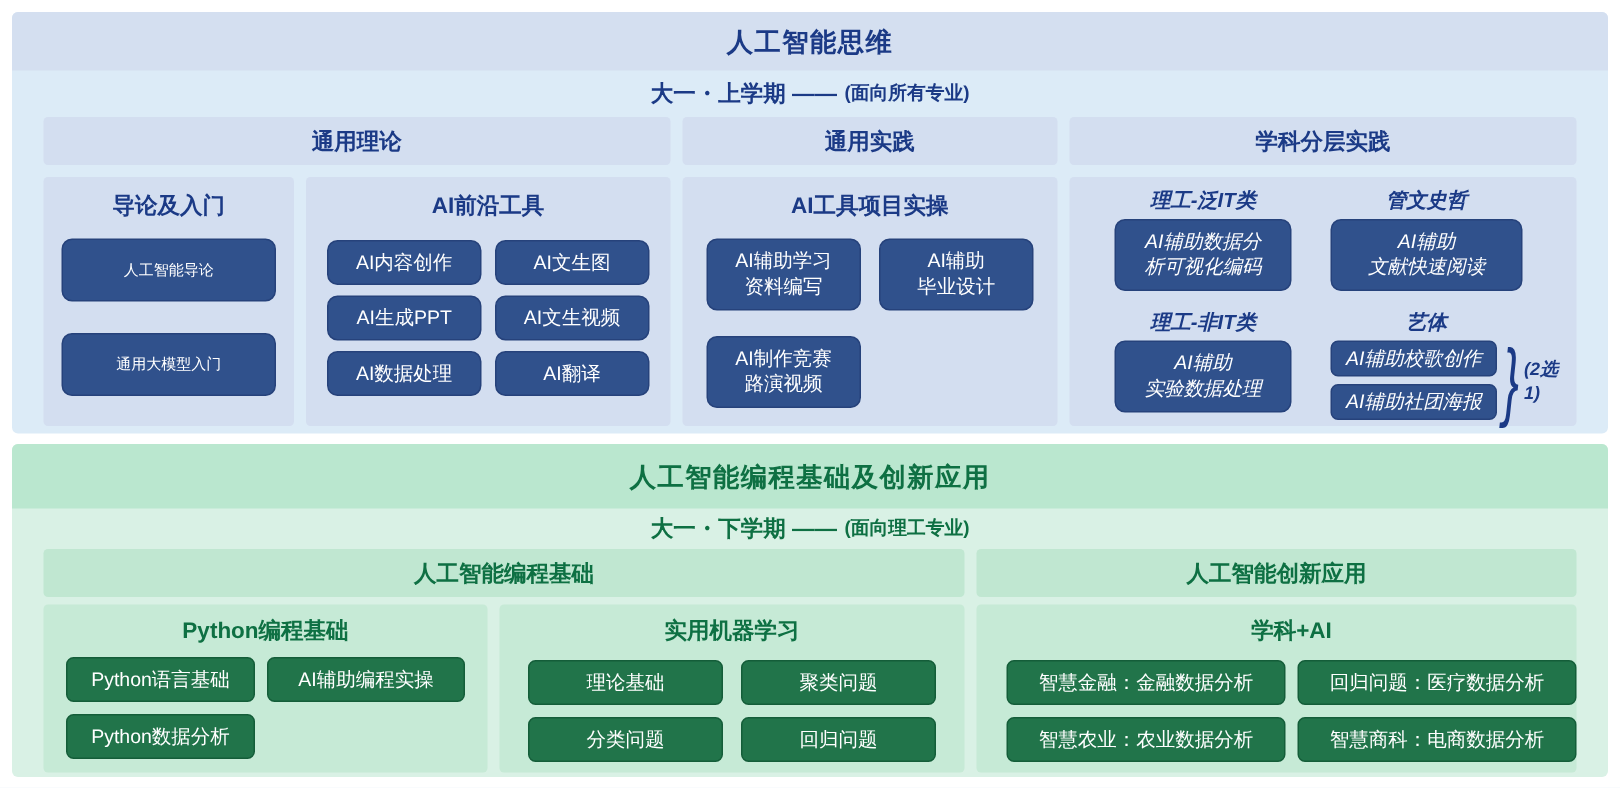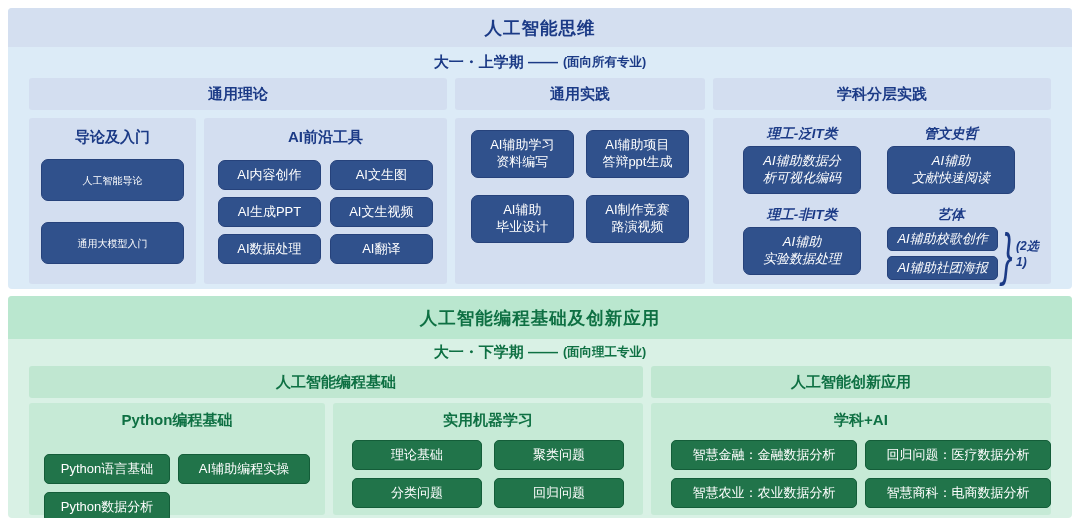--- a/index.html
+++ b/index.html
@@ -64,21 +64,21 @@
   .sec-green .subtitle { height:27px; }
   .sec-green .strip { background:#c0e7d1; }
   .sec-green .panel { background:#c6ead6; }
   .sec-green .panels { margin-top:5px; }
   .sec-green .btn { background:#21744a; border:1px solid #145d39; border-radius:5px; height:30px; }
   .sec-green .ph { margin-top:8px; }
 
   .colD { width:621px; display:flex; flex-direction:column; }
   .colE { flex:1; display:flex; flex-direction:column; }
   .panel-python { width:296px; height:112px; }
-  .panel-python .grid { display:grid; grid-template-columns:126px 132px; column-gap:8px; row-gap:8px; justify-content:center; margin-top:24px; }
+  .panel-python .grid { display:grid; grid-template-columns:126px 132px; column-gap:8px; row-gap:8px; justify-content:center; margin-top:8px; }
   .panel-ml { flex:1; height:112px; }
   .panel-ml .grid { display:grid; grid-template-columns:130px 130px; column-gap:12px; row-gap:8px; justify-content:center; margin-top:10px; }
   .panel-subject { flex:1; height:112px;padding-left:20px; }
   .panel-subject .grid { display:grid; grid-template-columns:186px 186px; column-gap:8px; row-gap:8px; justify-content:center; margin-top:10px; }
 </style>
 </head>
 <body>
 
 <div class="page">
 
@@ -111,25 +111,24 @@
               <div class="btn">AI翻译</div>
             </div>
           </div>
         </div>
       </div>
 
       <div class="colB">
         <div class="strip">通用实践</div>
         <div class="panels">
           <div class="panel panel-ops">
+            <div class="ph">AI工具项目实操</div>
             <div class="grid">
               <div class="btn">AI辅助学习
 资料编写</div>
-              <div class="btn">AI辅助项目
-答辩ppt生成</div>
               <div class="btn">AI辅助
 毕业设计</div>
               <div class="btn">AI制作竞赛
 路演视频</div>
             </div>
           </div>
         </div>
       </div>
 
       <div class="colC">

